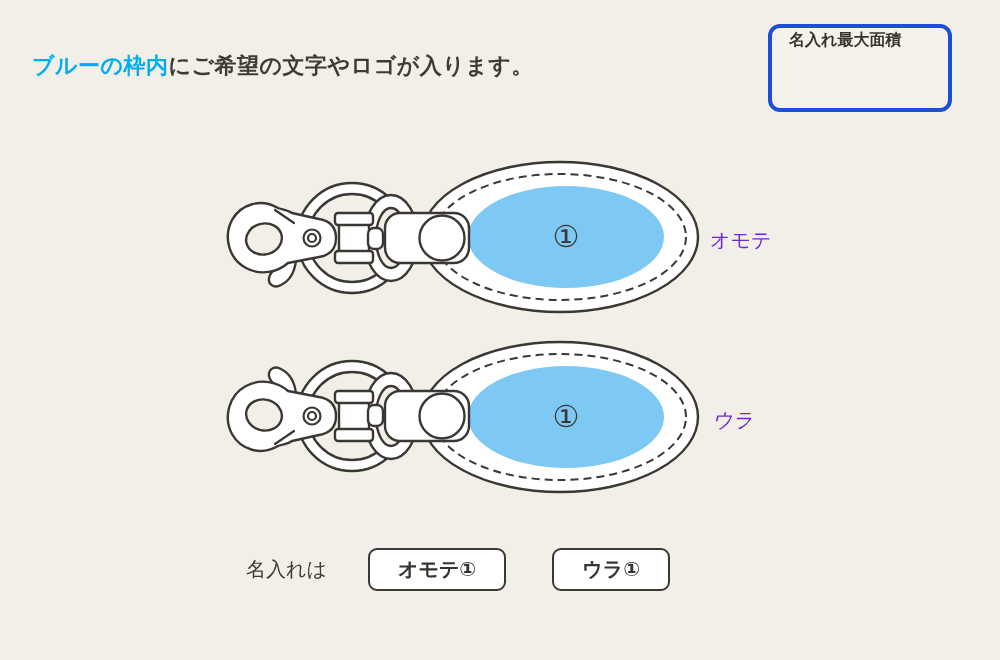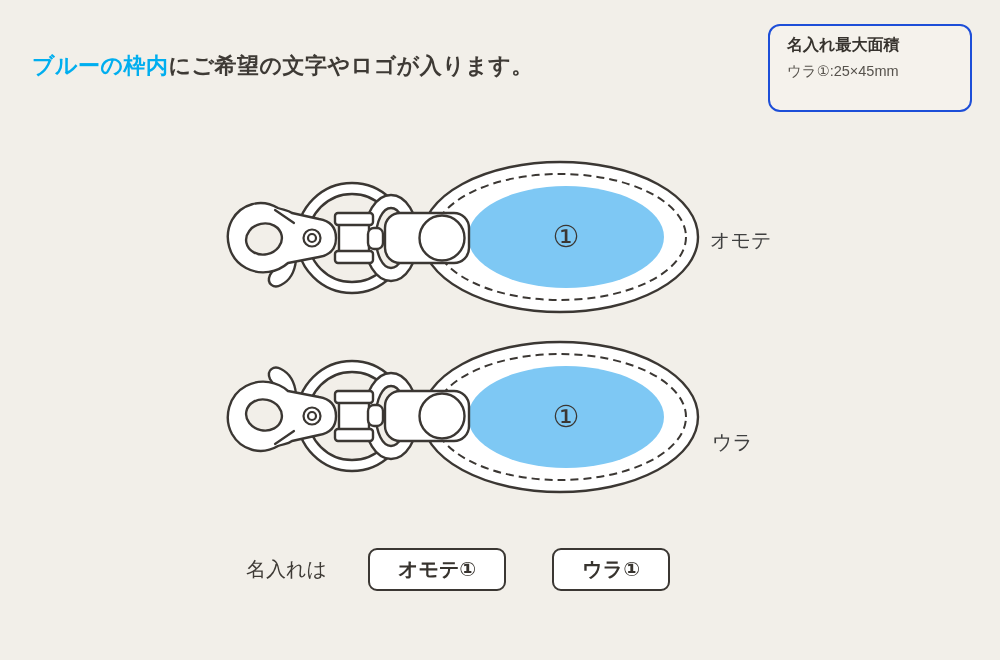--- a/index.html
+++ b/index.html
@@ -14,23 +14,23 @@
   
   .heading {
     position:absolute; left:32px; top:51px;
     font-size:22px; font-weight:bold; color:#3E3A35; letter-spacing:0.5px;
     white-space:nowrap;
   }
   .heading .hl { color:#00AEEF; }
 
   
   .info-box {
-    position:absolute; left:768px; top:24px; width:204px; min-height:88px;
-    border:2px solid #1d4ed8; border-radius:12px;
-    padding:9px 15px 10px 17px;
+    position:absolute; left:768px; top:24px; width:184px; min-height:88px;
+    border:4px solid #1d4ed8; border-radius:12px;
+    padding:2px 15px 10px 17px;
     background:#F5F2EC;
   }
   .info-title { font-size:16px; font-weight:bold; color:#37332E; margin:0 0 5px 0; }
   .info-line  { font-size:14.5px; color:#57534D; line-height:21px; white-space:nowrap; }
 
   
   .keychain { position:absolute; left:215px; width:490px; height:156px; }
   #kc-front { top:160px; }
   #kc-back  { top:338px; transform:scaleY(-1); }
 
@@ -42,23 +42,23 @@
 
   
   .area-num {
     position:absolute; width:44px; height:34px; text-align:center;
     font-size:30px; line-height:34px; color:#3B3733; font-weight:normal;
   }
   #num-front { left:544px; top:220px; }
   #num-back  { left:544px; top:400px; }
 
   
-  .side-label { position:absolute; font-size:20px; color:#404040; white-space:nowrap; }
+  .side-label { position:absolute; font-size:20px; color:#6d28d9; white-space:nowrap; }
   #label-front { left:710px; top:227px; }
-  #label-back  { left:712px; top:429px; }
+  #label-back  { left:712px; top:407px;font-style:italic; }
 
   
   .footer {
     position:absolute; left:246px; top:548px;
     display:flex; align-items:center;
     font-size:20px; color:#3E3A35; white-space:nowrap;gap:36px;
   }
   .opt-box {
     border:2px solid #3B3733; border-radius:9px;
     background:#FFFFFF;
@@ -71,21 +71,20 @@
 </style>
 </head>
 <body>
 
 <div class="heading">
   <span class="hl">ブルーの枠内</span><span>にご希望の文字やロゴが入ります。</span>
 </div>
 
 <div class="info-box">
   <div class="info-title">名入れ最大面積</div>
-  <div class="info-line">ウラ①:25×45mm</div>
 </div>
 
 <svg id="kc-front" class="keychain" viewBox="0 0 490 156">
   <g>
     <circle class="ol" cx="137" cy="78" r="55"></circle>
     <circle class="bg" cx="137" cy="78" r="44"></circle>
   </g>
   <g>
     <path class="ol" d="M 81,100 C 80,110 76,120 66,125 C 59,129 51,124 55,115 C 59,107 69,104 73,98 Z"></path>
     <path class="ol" d="M 63,48 C 46,38 26,44 17,60 C 8,77 14,99 31,108 C 46,116 63,112 73,103 L 104,97 C 116,95 121,88 121,78 C 121,68 116,61 104,59 L 77,53 C 73,50 68,50 63,48 Z"></path>

